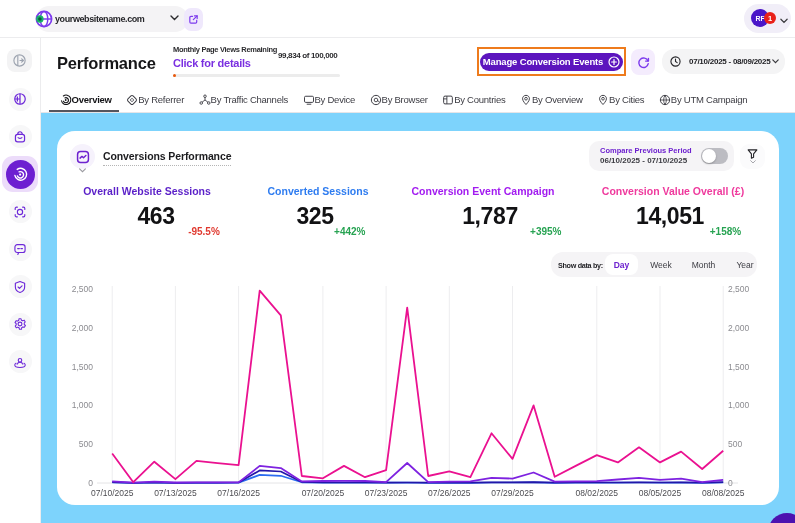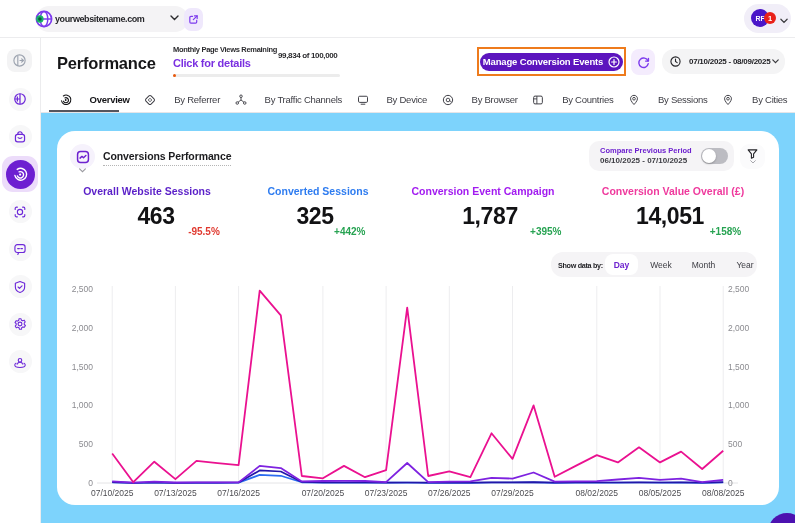--- a/index.html
+++ b/index.html
@@ -26,21 +26,21 @@
 .mpv .bar { margin-top:5px; width:167px; height:3px; border-radius:2px; background:#ececec; position:relative; }
 .mpv .bar .fill { position:absolute; left:0; top:0; width:3px; height:3px; border-radius:2px; background:#e8590c; }
 .mpvnum { position:absolute; left:237px; top:13px; font-size:8px; font-weight:600; color:#2b2b2e; letter-spacing:-0.35px; }
 .mbtn-wrap { position:absolute; left:436px; top:9px; width:149px; height:29px; border:2px solid #ee7b1c; display:flex; align-items:center; justify-content:center; }
 .mbtn { width:143px; height:18px; background:#5c15be; border-radius:12px; color:#fff; font-size:9.5px; font-weight:700; display:flex; align-items:center; justify-content:center; gap:5px; white-space:nowrap; letter-spacing:-0.15px; }
 .refresh { position:absolute; left:590px; top:11px; width:24px; height:26px; background:#f4ecfd; border-radius:8px; display:flex; align-items:center; justify-content:center; }
 .datepill { position:absolute; left:621px; top:11px; width:123px; height:25px; background:#f4f4f5; border-radius:12px; display:flex; align-items:center; }
 .datepill .txt { font-size:8px; font-weight:700; color:#222226; margin-left:8px; letter-spacing:-0.25px; white-space:nowrap; }
 .tabs { position:absolute; left:41px; top:85px; width:754px; height:28px; background:#fff; border-bottom:1px solid #e5e5e8; }
 .tabrow { position:absolute; left:18.5px; top:1px; height:27px; display:flex; align-items:center; gap:14.5px; }
-.tab { display:flex; align-items:center; gap:18px; font-size:9.5px; font-weight:500; color:#3c3c43; white-space:nowrap; letter-spacing:-0.25px;justify-content:center; }
+.tab { display:flex; align-items:center; gap:0; font-size:9.5px; font-weight:500; color:#3c3c43; white-space:nowrap; letter-spacing:-0.25px;justify-content:center; }
 .tab.active { color:#141417; font-weight:600; }
 .underline { position:absolute; left:8px; top:25px; width:70px; height:2px; background:#55555e; }
 .content { position:absolute; left:41px; top:113px; width:754px; height:410px; background:#7dd3fc; }
 .card { position:absolute; left:16px; top:18px; width:722px; height:374px; background:#fff; border-radius:18px; }
 .chicon { position:absolute; left:13px; top:13px; width:25px; height:25px; border-radius:50%; background:#f6f2fc; display:flex; align-items:center; justify-content:center; }
 .chchev { position:absolute; left:21px; top:37px; }
 .ctitle { position:absolute; left:46px; top:19px; font-size:10.5px; font-weight:600; color:#1b1b1e; border-bottom:1px dotted #b5b5b5; padding-bottom:3px; letter-spacing:-0.1px; }
 .cmpbox { position:absolute; left:532px; top:10px; width:145px; height:30px; background:#f5f4f6; border-radius:10px; }
 .cmpbox .p1 { position:absolute; left:11px; top:5px; font-size:7.5px; font-weight:700; color:#6d21cf; }
 .cmpbox .p2 { position:absolute; left:11px; top:15px; font-size:8px; font-weight:600; color:#3c3c43; }
@@ -241,21 +241,21 @@
           <rect x="2.2" y="2.8" width="11.6" height="10.4" rx="1.8" stroke="#3c3c43" stroke-width="1.3" fill="none"></rect>
           <path d="M6.5 2.8 V13.2 M2.2 6.5 H6.5" stroke="#3c3c43" stroke-width="1.2" fill="none"></path>
         </svg>
       <span>By Countries</span>
     </div>
     <div class="tab">
       <svg width="12" height="12" viewBox="0 0 16 16">
           <path d="M8 1.8 C10.8 1.8 12.6 3.8 12.6 6.4 C12.6 9.4 8 14 8 14 C8 14 3.4 9.4 3.4 6.4 C3.4 3.8 5.2 1.8 8 1.8 Z" stroke="#3c3c43" stroke-width="1.3" fill="none"></path>
           <circle cx="8" cy="6.3" r="1.8" stroke="#3c3c43" stroke-width="1.2" fill="none"></circle>
         </svg>
-      <span>By Sessions</span>
+      <span>By Overview</span>
     </div>
     <div class="tab">
       <svg width="12" height="12" viewBox="0 0 16 16">
           <path d="M8 1.8 C10.8 1.8 12.6 3.8 12.6 6.4 C12.6 9.4 8 14 8 14 C8 14 3.4 9.4 3.4 6.4 C3.4 3.8 5.2 1.8 8 1.8 Z" stroke="#3c3c43" stroke-width="1.3" fill="none"></path>
           <circle cx="8" cy="6.3" r="1.8" stroke="#3c3c43" stroke-width="1.2" fill="none"></circle>
         </svg>
       <span>By Cities</span>
     </div>
     <div class="tab">
       <svg width="12" height="12" viewBox="0 0 16 16">

